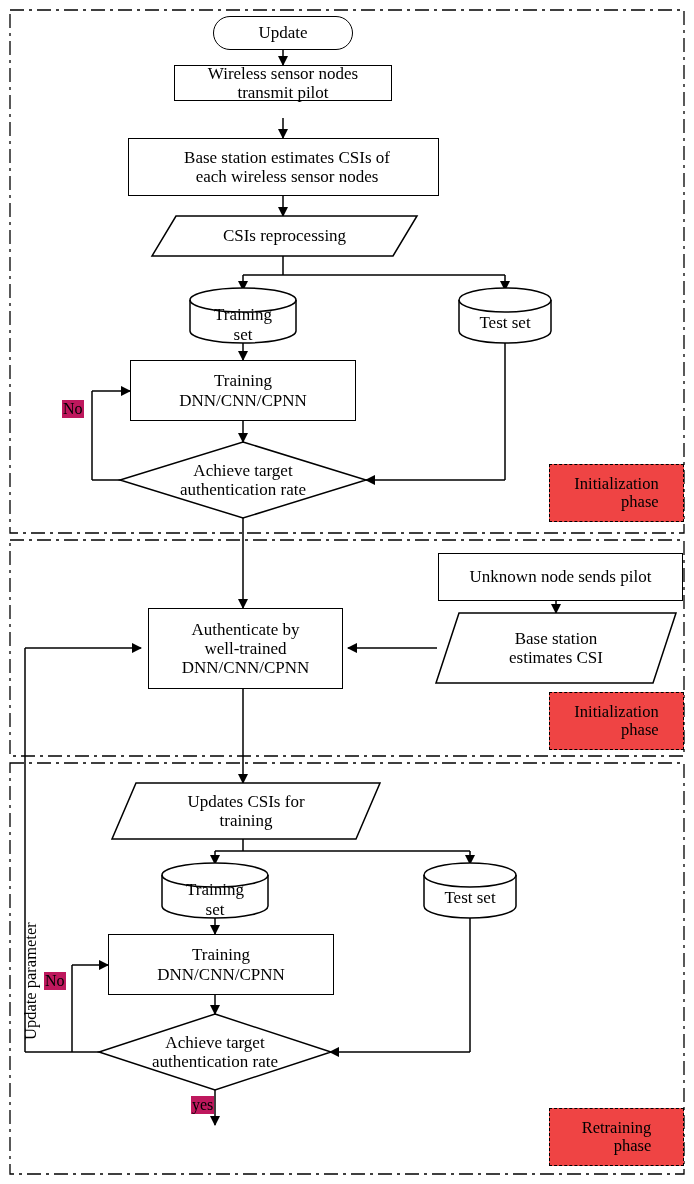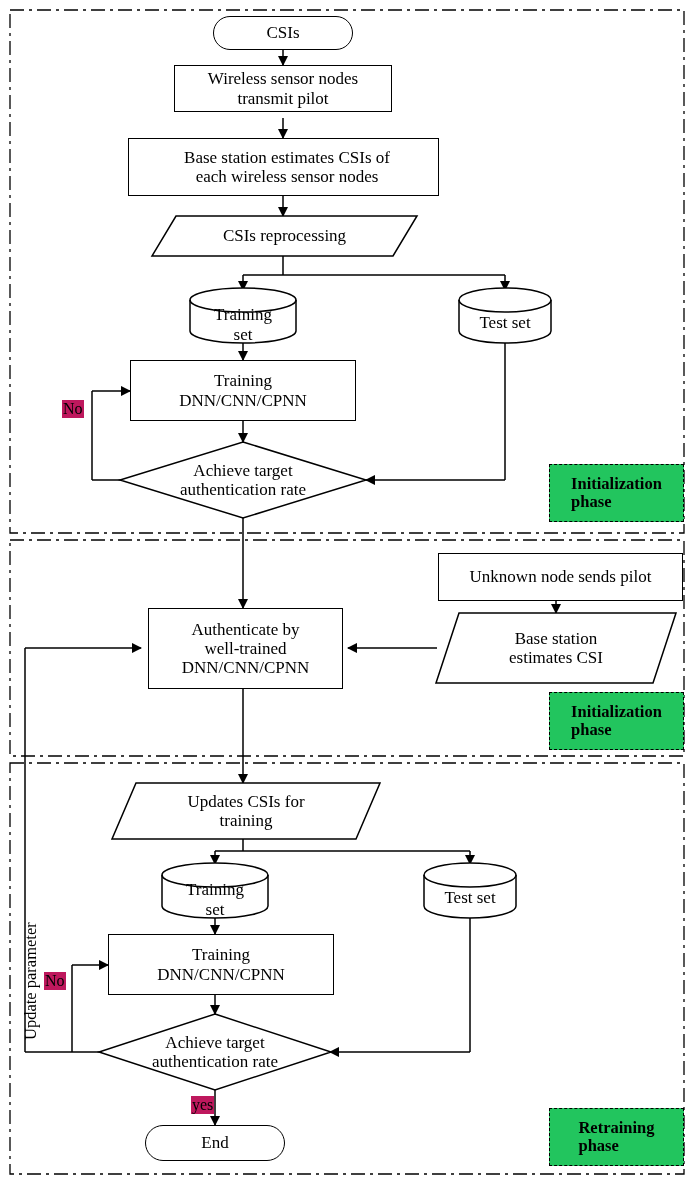--- a/index.html
+++ b/index.html
@@ -41,28 +41,27 @@
     border: 1.4px solid #000;
   }
   .terminator {
     border: 1.4px solid #000;
     border-radius: 999px;
   }
   .phase-label {
     position: absolute;
     box-sizing: border-box;
     border: 1.3px dashed #000;
-    background: #22c55e;
+    background: #ef4444;
     display: flex;
     align-items: center;
     justify-content: center;
-    text-align: left;
+    text-align: right;
     font-size: 16.5px;
     line-height: 1.12;
-    font-weight: bold;
   }
   .para-wrap, .cyl-wrap, .dia-wrap {
     position: absolute;
   }
   .para-wrap .txt, .cyl-wrap .txt, .dia-wrap .txt {
     position: absolute;
     left: 0;
     top: 0;
     width: 100%;
     height: 100%;
@@ -173,24 +172,24 @@
     <path d="M 162,875 a 53,12 0 0 1 106,0 l 0,31 a 53,12 0 0 1 -106,0 z" fill="#fff" stroke="#000" stroke-width="1.5"></path>
     <path d="M 162,875 a 53,12 0 0 0 106,0" fill="none" stroke="#000" stroke-width="1.5"></path>
 
     <path d="M 424,875 a 46,12 0 0 1 92,0 l 0,31 a 46,12 0 0 1 -92,0 z" fill="#fff" stroke="#000" stroke-width="1.5"></path>
     <path d="M 424,875 a 46,12 0 0 0 92,0" fill="none" stroke="#000" stroke-width="1.5"></path>
 
     <polygon points="215,1014 331,1052 215,1090 99,1052" fill="#fff" stroke="#000" stroke-width="1.5"></polygon>
   </svg>
 
   <div class="node terminator" style="left:213px; top:16px; width:140px; height:34px;">
-    <span>CSIs</span>
-  </div>
-
-  <div class="node rect" style="left:174px; top:65px; width:218px; height:47px;">
+    <span>Update</span>
+  </div>
+
+  <div class="node rect" style="left:174px; top:65px; width:218px; height:36px;">
     <span style="white-space:pre-line">Wireless sensor nodes
 transmit pilot</span>
   </div>
 
   <div class="node rect" style="left:128px; top:138px; width:311px; height:58px;padding-left:7px;">
     <span style="white-space:pre-line">Base station estimates CSIs of
 each wireless sensor nodes</span>
   </div>
 
   <div class="para-wrap" style="left:152px; top:216px; width:265px; height:40px;">
@@ -255,23 +254,20 @@
   <div class="dia-wrap" style="left:99px; top:1014px; width:232px; height:76px;">
     <div class="txt" style="white-space:pre-line">Achieve target
 authentication rate</div>
   </div>
 
   <div class="edge-label" style="left:44px; top:972px;">No</div>
   <div class="edge-label" style="left:191px; top:1096px;">yes</div>
 
   <div class="vlabel" style="left:21px; top:1040px; transform: rotate(-90deg);">Update parameter</div>
 
-  <div class="node terminator" style="left:145px; top:1125px; width:140px; height:36px;">
-    <span>End</span>
-  </div>
 
   <div class="phase-label" style="left:549px; top:464px; width:135px; height:58px; white-space:pre-line;">Initialization
 phase</div>
 
   <div class="phase-label" style="left:549px; top:692px; width:135px; height:58px; white-space:pre-line;">Initialization
 phase</div>
 
   <div class="phase-label" style="left:549px; top:1108px; width:135px; height:58px; white-space:pre-line;">Retraining
 phase</div>
 

